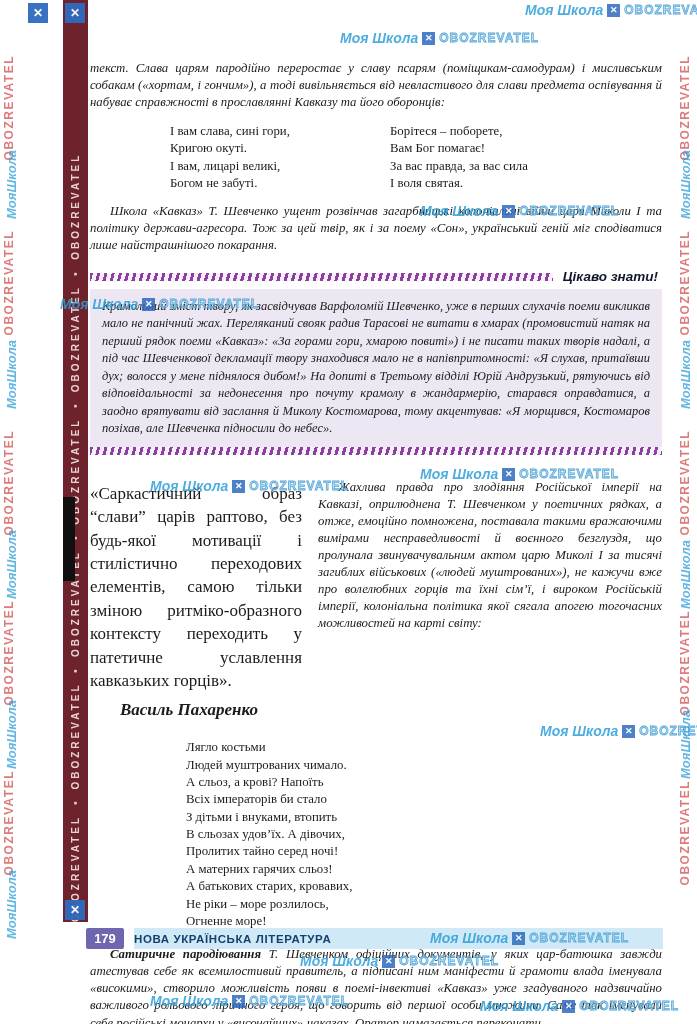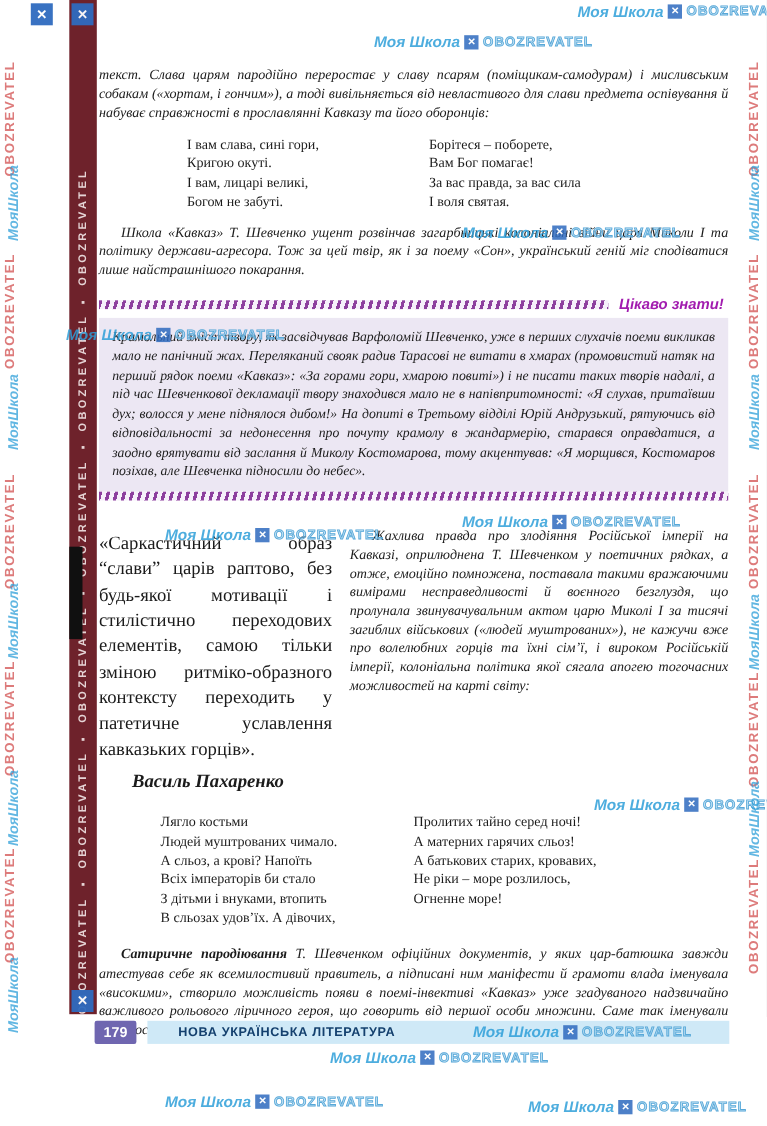--- a/index.html
+++ b/index.html
@@ -15,49 +15,49 @@
   .black-seg{position:absolute;left:63px;top:497px;width:12px;height:84px;background:#101010;}
 
   
   .content{position:absolute;left:90px;top:60px;width:572px;font-size:12.8px;line-height:1.33;}
   .para{text-align:justify;margin:0 0 6px 0;font-style:italic;}
   .indent{text-indent:20px;}
   .lead{font-weight:bold;}
 
   
   .verse{display:flex;margin:12px 0 10px 80px;}
-  .verse.v2{margin-left:56px;}
+  .verse.v2{margin-left:96px;flex-direction:column;}
   .verse-col{white-space:pre-line;line-height:1.36;}
   .verse .col-left{width:220px;flex:0 0 auto;}
   .verse.v2 .col-left{width:230px;}
 
   
   .infobox{margin-top:14px;}
   .ribbon-row{display:flex;align-items:center;gap:10px;margin-bottom:3px;}
   .ribbon{flex:1;height:8px;background:repeating-linear-gradient(105deg,#8d3f9e 0 3px,#f6f0fa 3px 7px);}
   .ribbon.full{width:100%;flex:none;}
   .infobox-label{font-family:"Liberation Sans",sans-serif;font-weight:bold;font-style:italic;
-        color:#a21caf;font-size:13.5px;padding-right:4px;}
+        color:#0f172a;font-size:13.5px;padding-right:4px;}
   .infobox-body{background:#ece7f3;padding:9px 12px;font-style:italic;text-align:justify;
         font-size:12.5px;line-height:1.4;}
 
   
   .section3{margin-top:24px;}
   .quote-box{float:left;width:212px;margin:3px 16px 6px 0;font-size:17px;line-height:1.38;}
   .quote-text{text-align:justify;}
   .quote-author{text-align:center;font-weight:bold;font-style:italic;margin-top:5px;padding-right:14px;}
 
   .p4{margin-top:16px;}
 
   
   .footer{position:absolute;left:86px;right:34px;top:928px;display:flex;align-items:center;gap:10px;
         font-family:"Liberation Sans",sans-serif;}
   .page-num{background:#6f66b0;color:#ffffff;font-weight:bold;font-size:13px;width:38px;height:21px;
         display:flex;align-items:center;justify-content:center;border-radius:2px;}
-  .footer-bar{flex:1;background:#cfe9f7;height:21px;display:flex;align-items:center;padding-left:28px;
+  .footer-bar{flex:1;background:#cfe9f7;height:21px;display:flex;align-items:center;padding-left:0;
         color:#14406e;font-weight:bold;font-size:11.5px;letter-spacing:.6px;}
 
   
   #wm-layer{position:absolute;inset:0;pointer-events:none;z-index:6;}
   .wm{position:absolute;pointer-events:none;white-space:nowrap;display:flex;align-items:center;gap:4px;
       font-family:"Liberation Sans",sans-serif;}
   .wm-school{color:#2e9fd9;font-style:italic;font-weight:bold;font-size:14px;opacity:.85;}
   .wm-sqsmall{background:#2f6bbf;color:#fff;font-size:9px;width:13px;height:13px;display:flex;
       align-items:center;justify-content:center;font-weight:bold;opacity:.85;}
   .wm-oboz{color:rgba(140,200,235,.55);-webkit-text-stroke:.8px #58a8d8;font-weight:800;

